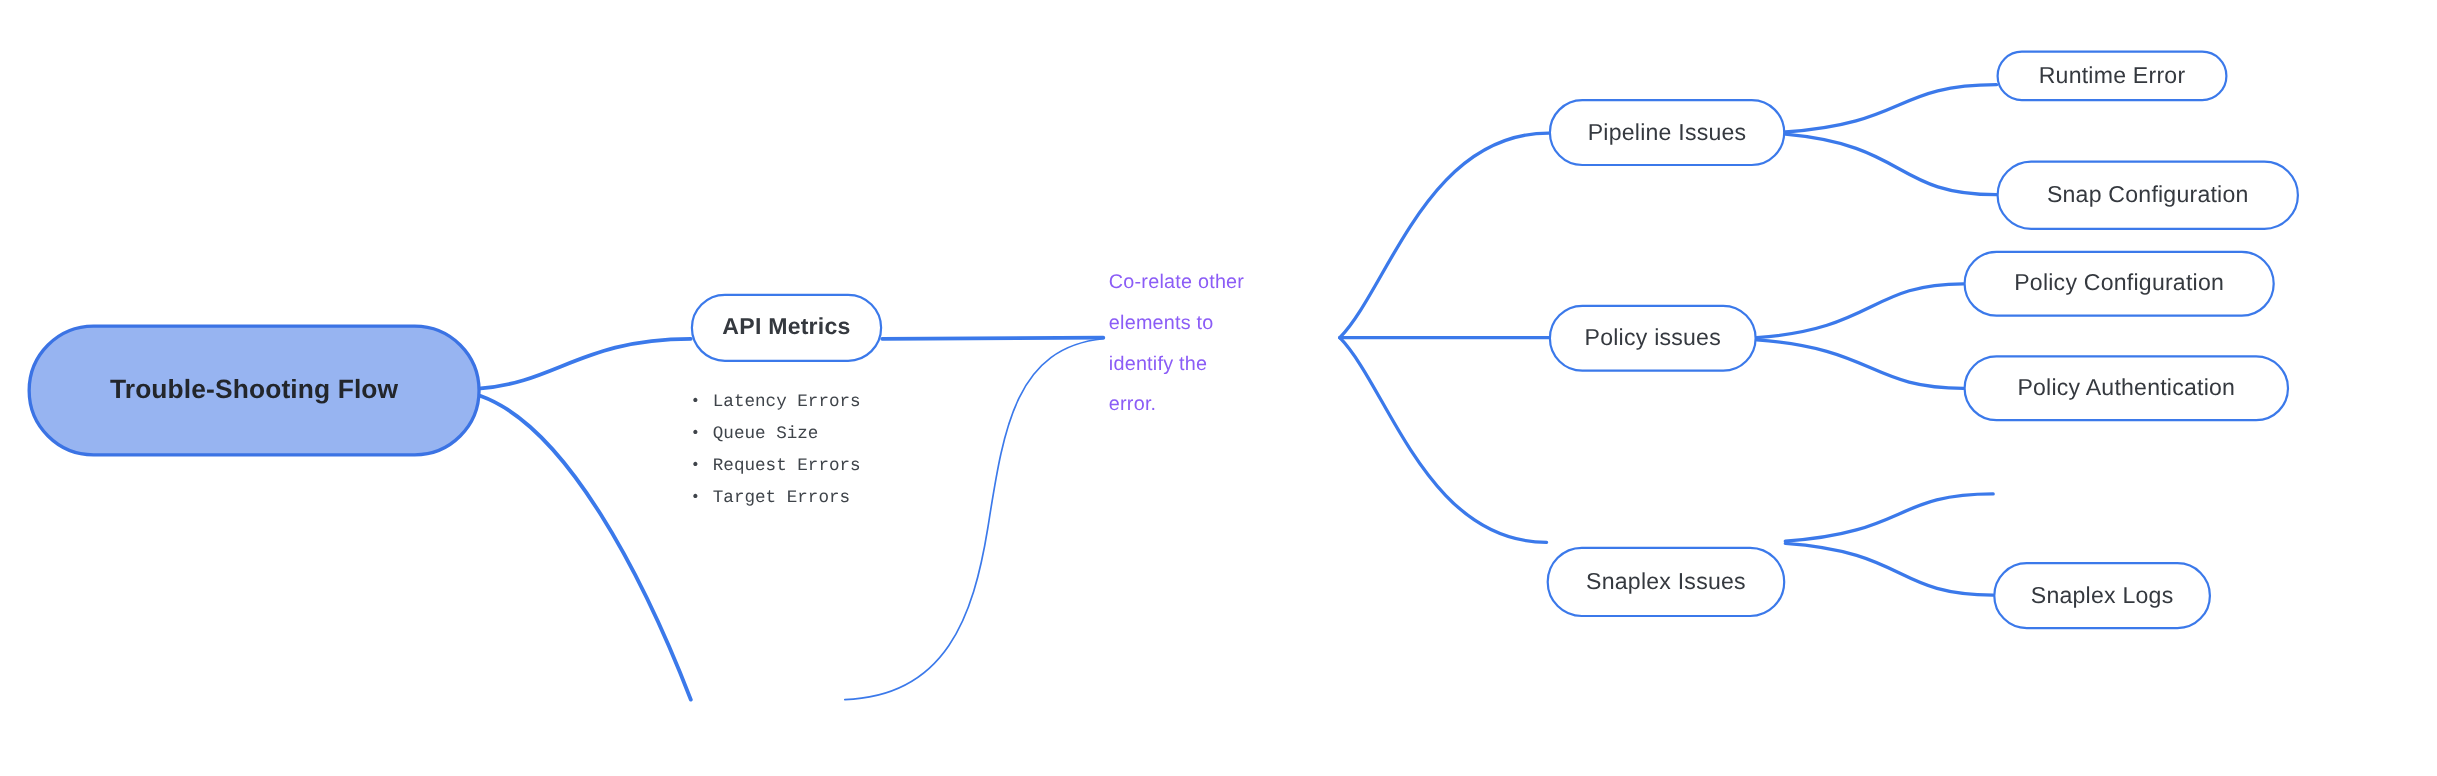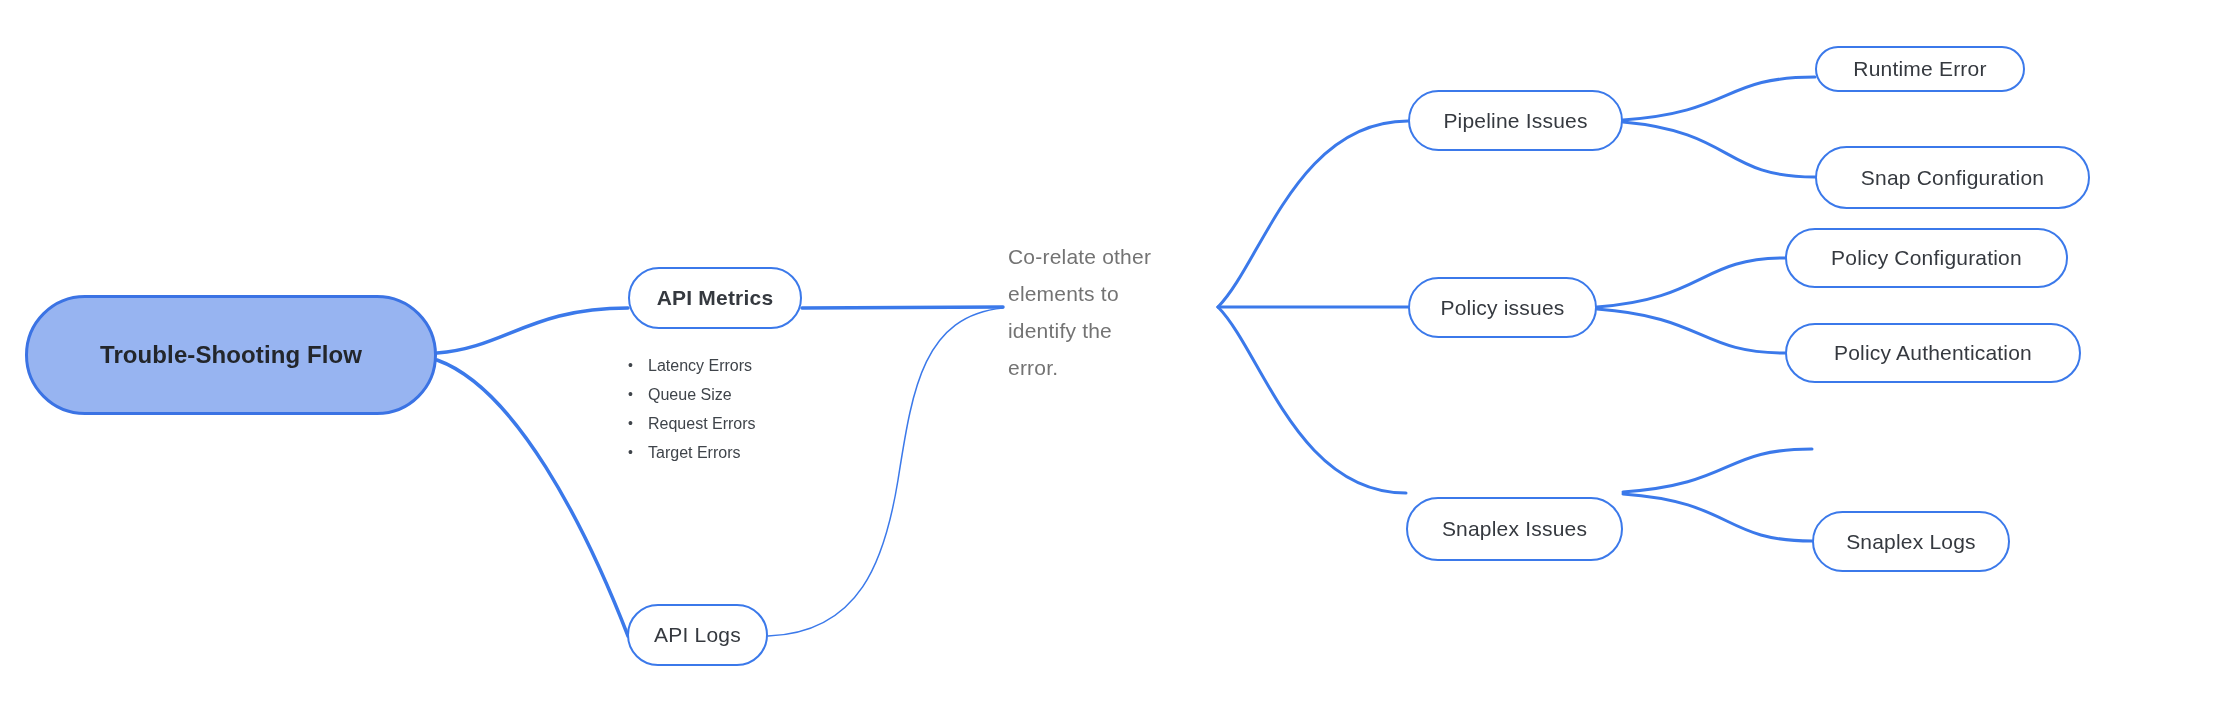--- a/index.html
+++ b/index.html
@@ -46,33 +46,34 @@
     border-width: 3px;
     border-radius: 60px;
     border-color: #3b73e4;
     font-size: 24px;
     font-weight: 700;
     color: #23262b;
     letter-spacing: 0.1px;
   }
   .note {
     position: absolute;
-    font-size: 21px;
+    font-size: 18px;
     line-height: 37px;
-    color: #737373;
+    color: #8b5cf6;
     letter-spacing: 0.2px;
   }
   .bullets {
     position: absolute;
     margin: 0;
     padding: 0;
     list-style: none;
     font-size: 16px;
     line-height: 29px;
     color: #3f444a;
+    font-family: Liberation Mono, monospace;
   }
   .bullets li {
     position: relative;
     padding-left: 20px;
   }
   .bullets li::before {
     content: "\2022";
     position: absolute;
     left: 0;
     top: 0;
@@ -105,21 +106,20 @@
 
   <div class="node" style="left:628px; top:267px; width:174px; height:62px;font-weight:bold;">API Metrics</div>
 
   <ul class="bullets" style="left:628px; top:351px;">
     <li>Latency Errors</li>
     <li>Queue Size</li>
     <li>Request Errors</li>
     <li>Target Errors</li>
   </ul>
 
-  <div class="node" style="left:627px; top:604px; width:141px; height:62px;">API Logs</div>
 
   <div class="note" style="left:1008px; top:238px; width:200px;">
     <div>Co-relate other</div>
     <div>elements to</div>
     <div>identify the</div>
     <div>error.</div>
   </div>
 
   <div class="node" style="left:1408px; top:90px; width:215px; height:61px;">Pipeline Issues</div>
 

